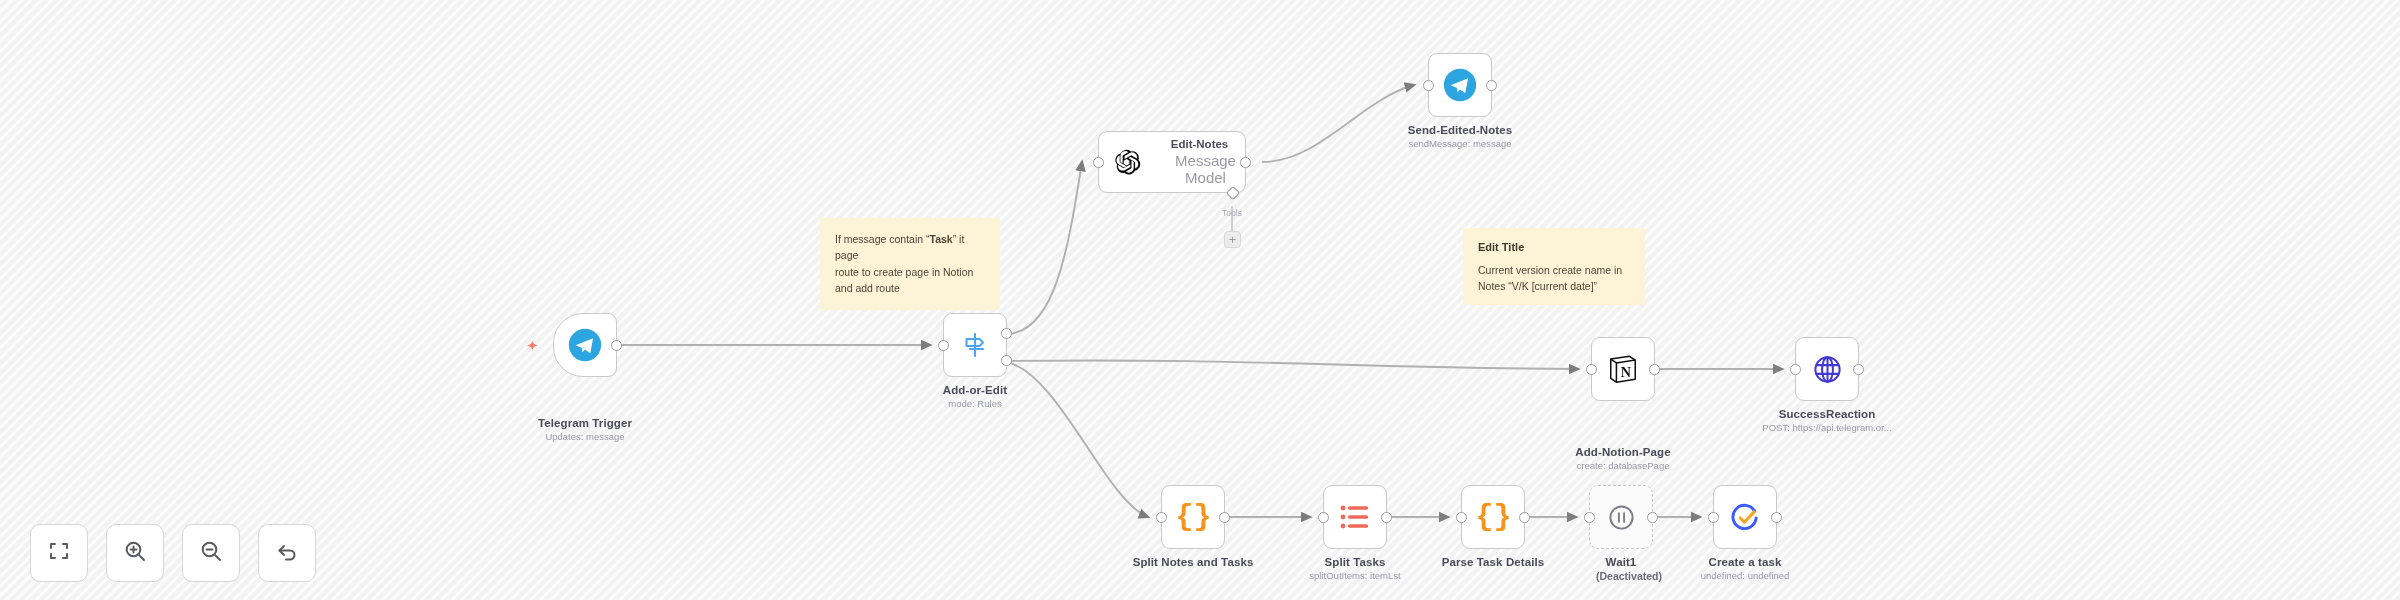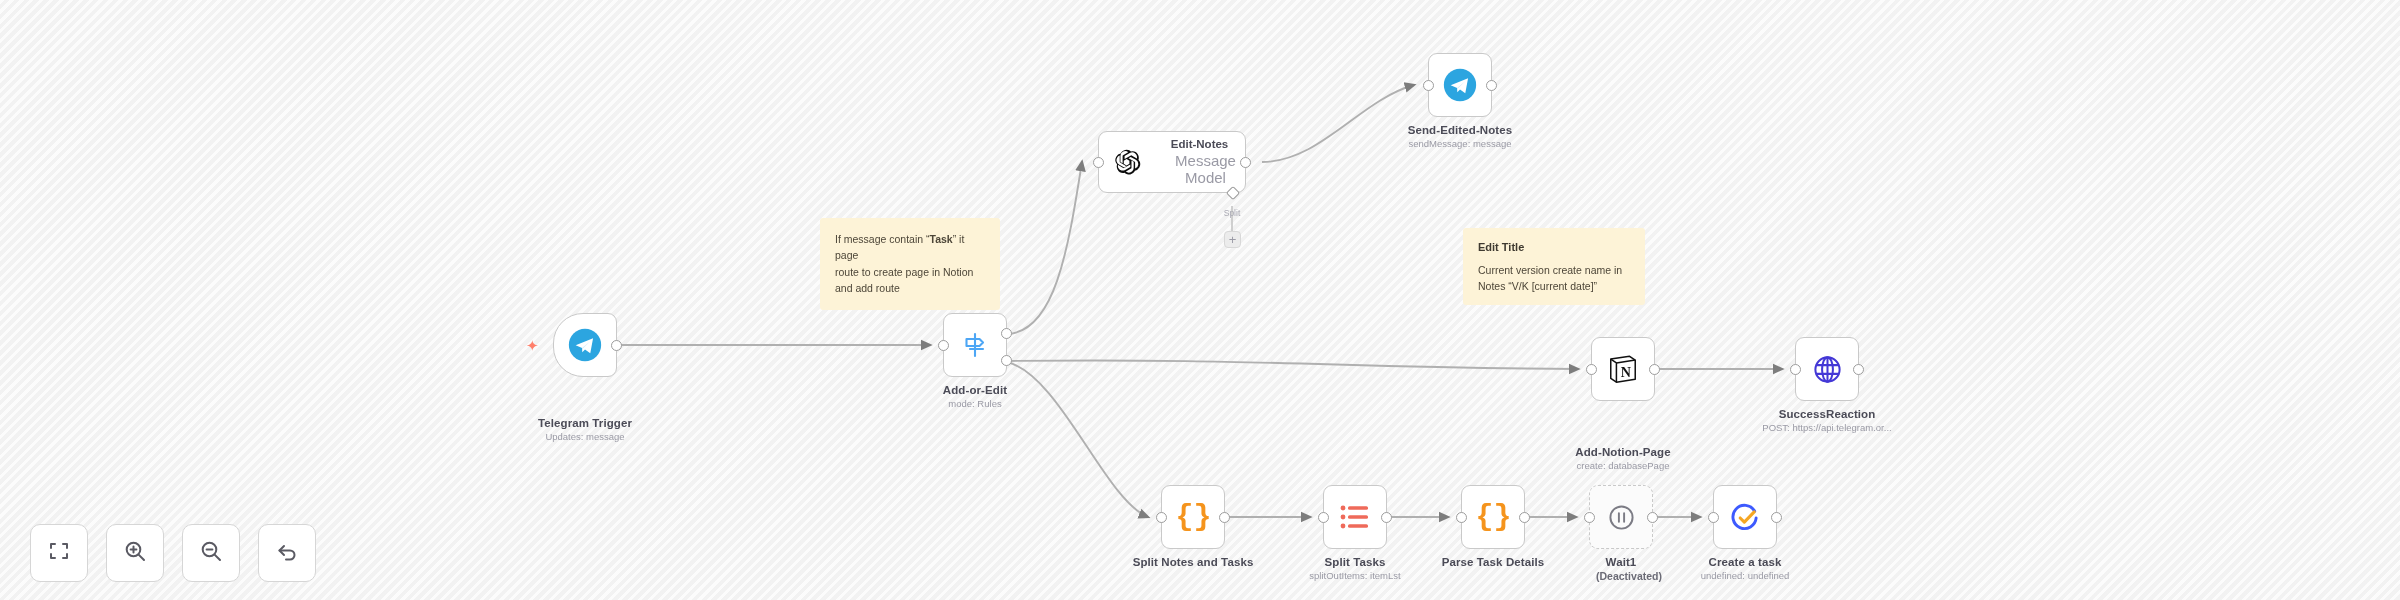--- a/index.html
+++ b/index.html
@@ -249,21 +249,21 @@
       </svg>
     </span>
     <span class="inline-label">
       <span class="t">Edit-Notes</span>
       <span class="s">Message Model</span>
     </span>
     <span class="port" style="left:-6px;  top:25px;"></span>
     <span class="port" style="right:-6px; top:25px;"></span>
     <span class="port diamond" style="left:129px; bottom:-6px;"></span>
   </div>
-  <div class="tools-label" style="left:1232px; top:208px;">Split</div>
+  <div class="tools-label" style="left:1232px; top:208px;">Tools</div>
   <div class="plus-btn" style="left:1224px; top:231px;">+</div>
 
   <div class="node square" style="left:1428px; top:53px;">
     <span class="icon ic-telegram">
       <svg viewBox="0 0 40 40" width="34" height="34">
         <circle cx="20" cy="20" r="19" fill="#2ca5e0"></circle>
         <path d="M9 20.2 L29.5 12 L26.2 29.6 L20 25.4 L16.8 28.6 L16.6 23.4 Z" fill="#fff"></path>
         <path d="M16.6 23.4 L26.6 15.4 L16.8 24.6 Z" fill="#cfe9f7"></path>
       </svg>
     </span>

